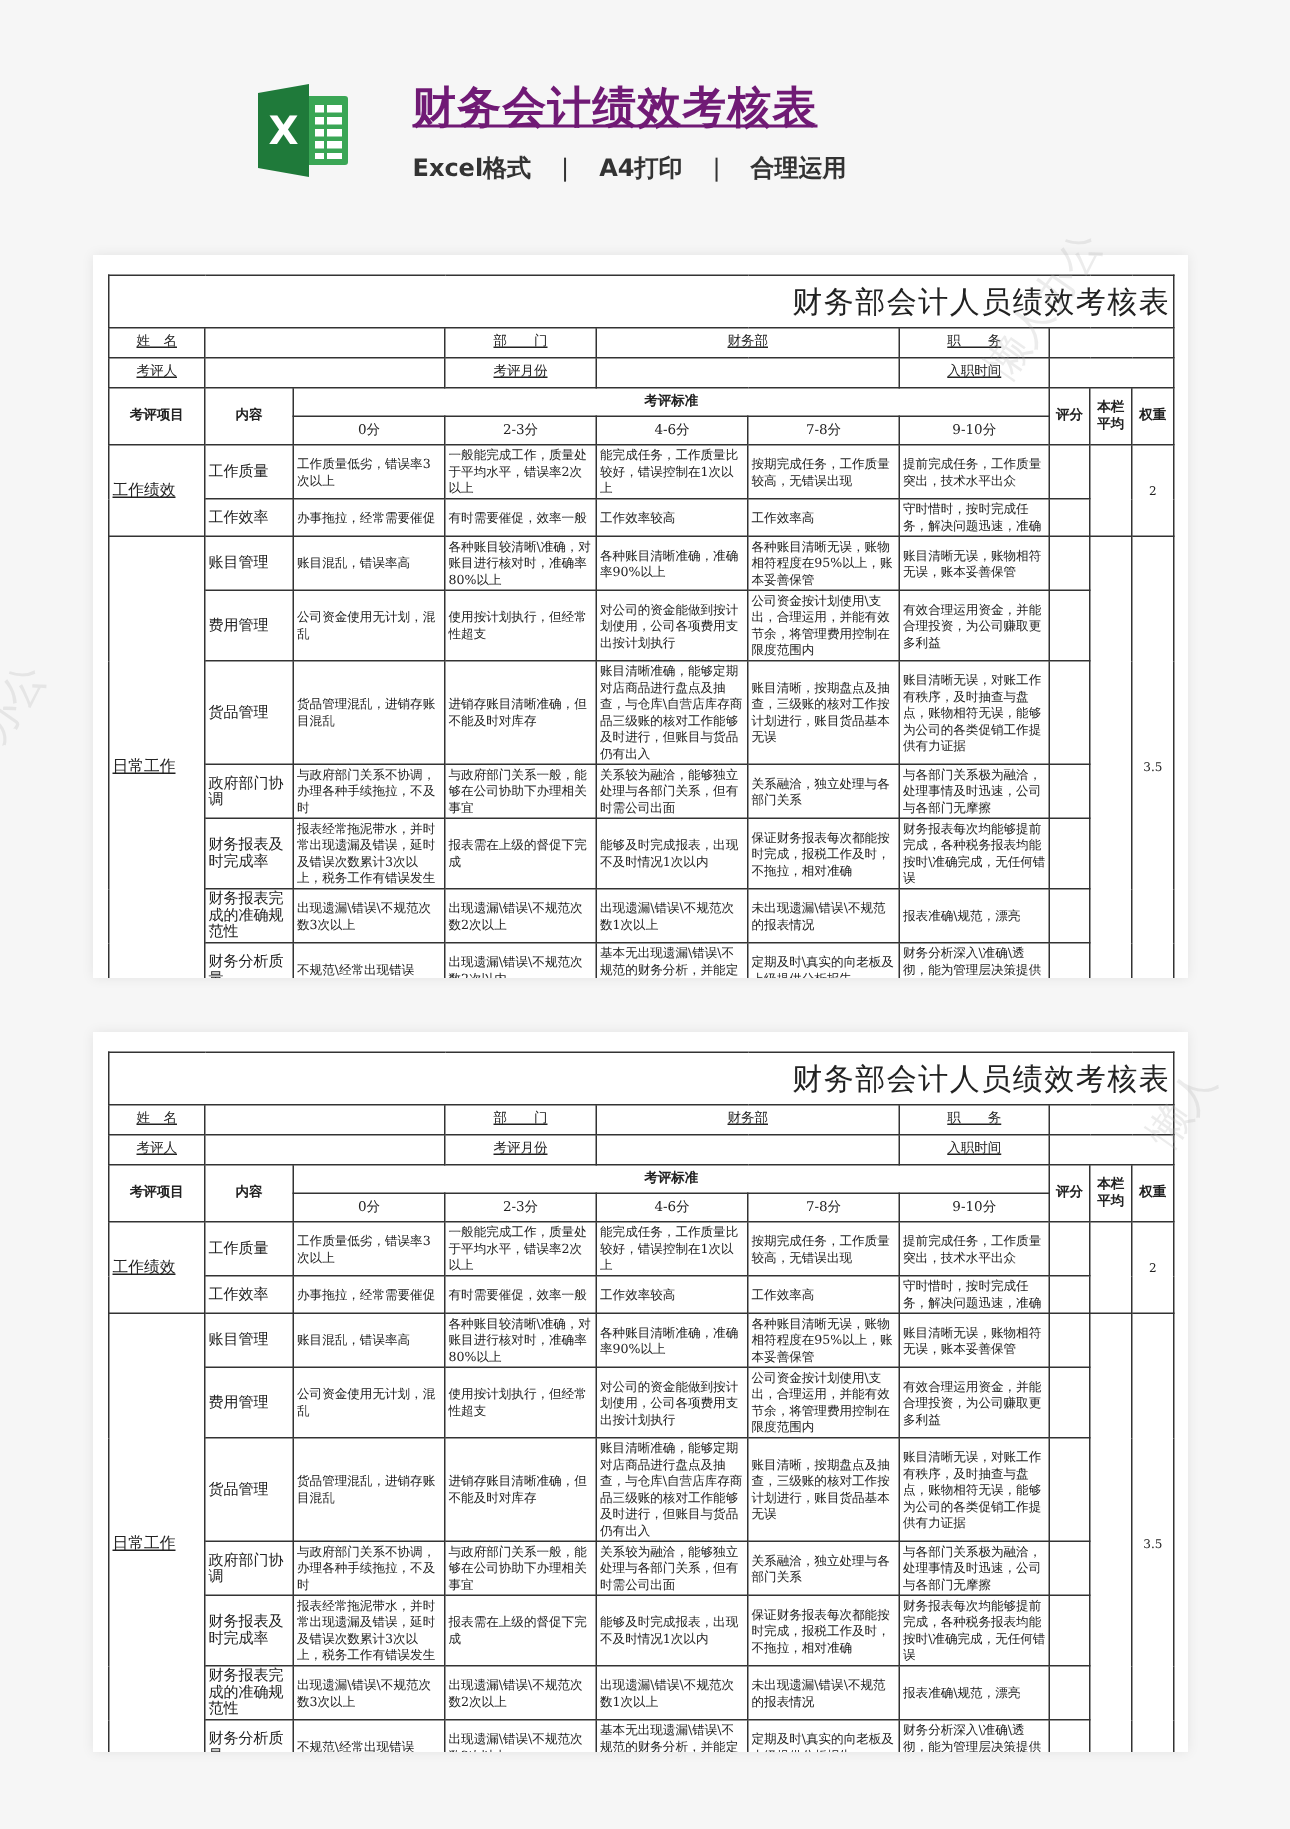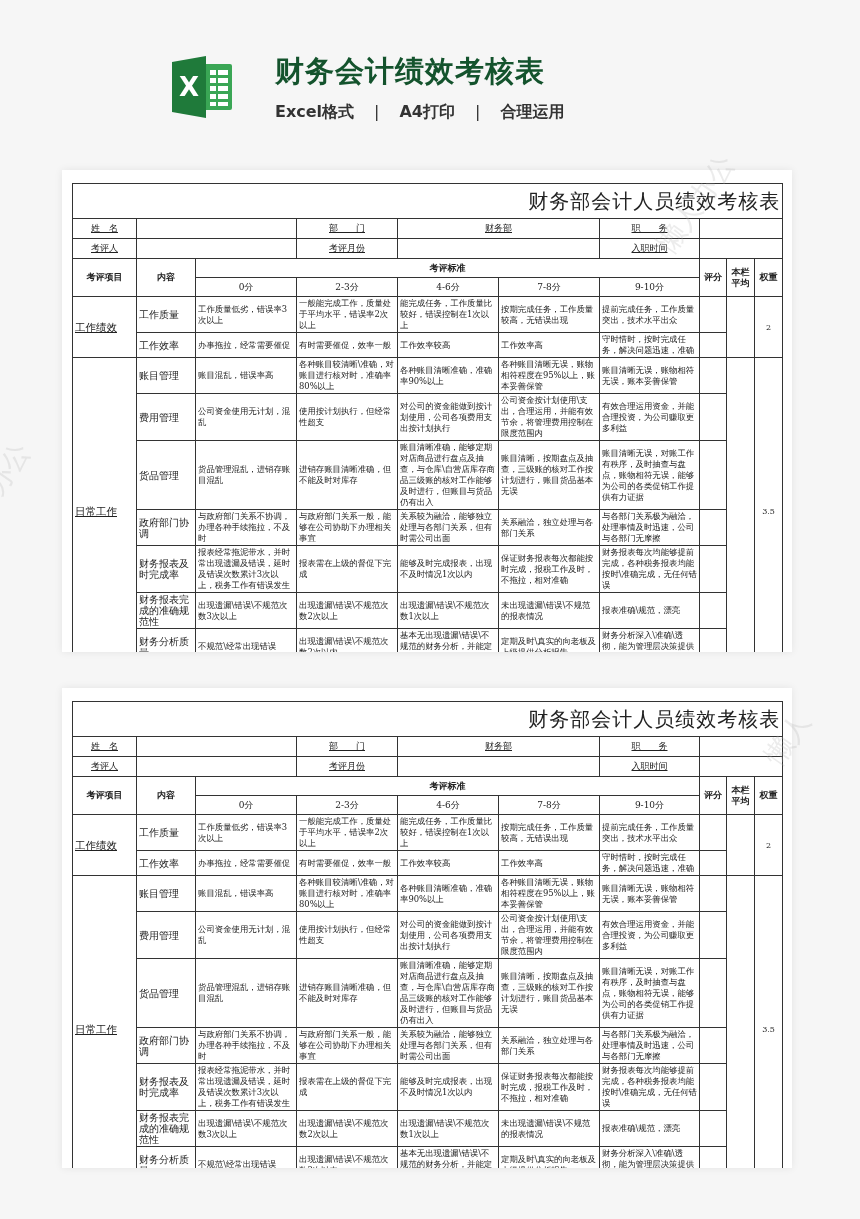--- a/index.html
+++ b/index.html
@@ -1,21 +1,21 @@
 <!DOCTYPE html>
 <html><head>
 <meta charset="utf-8">
 <style>
   * { box-sizing: border-box; margin: 0; padding: 0; }
   html, body { width: 860px; height: 1219px; background: #f6f6f6; overflow: hidden; }
   body { position: relative; font-family: "DejaVu Serif", "Liberation Serif", serif; color: #222; }
 
   .banner { position: absolute; left: 0; top: 0; width: 860px; height: 150px; }
   .xl-icon { position: absolute; left: 170px; top: 56px; width: 64px; height: 62px; }
-  .banner-title { position: absolute; left: 275px; top: 52px; font-family: "DejaVu Sans", "Liberation Sans", sans-serif; font-weight: bold; font-size: 29px; color: #14532d; letter-spacing: 1px; }
+  .banner-title { position: absolute; left: 275px; top: 52px; font-family: "DejaVu Sans", "Liberation Sans", sans-serif; font-weight: bold; font-size: 29px; color: #701a75; letter-spacing: 1px; text-decoration: underline; }
   .banner-sub { position: absolute; left: 275px; top: 102px; font-family: "DejaVu Sans", "Liberation Sans", sans-serif; font-weight: bold; font-size: 16px; color: #333; display: flex; gap: 0; }
   .banner-sub .sep { margin: 0 20px; font-weight: normal; }
 
   .card { position: absolute; left: 62px; width: 730px; background: #fff; box-shadow: 0 0 8px rgba(0,0,0,0.08); overflow: hidden; }
   .card.c1 { top: 170px; height: 482px; }
   .card.c2 { top: 688px; height: 480px; }
 
   table.sheet { position: absolute; left: 10px; top: 13px; border-collapse: collapse; table-layout: fixed; width: 710px; font-size: 8.4px; line-height: 11px; }
   table.sheet td { border: 1px solid #333; padding: 1px 2px; vertical-align: middle; color: #222; overflow: hidden; }
   td.title-cell { height: 35px; text-align: right; font-size: 20px; letter-spacing: 1px; }

